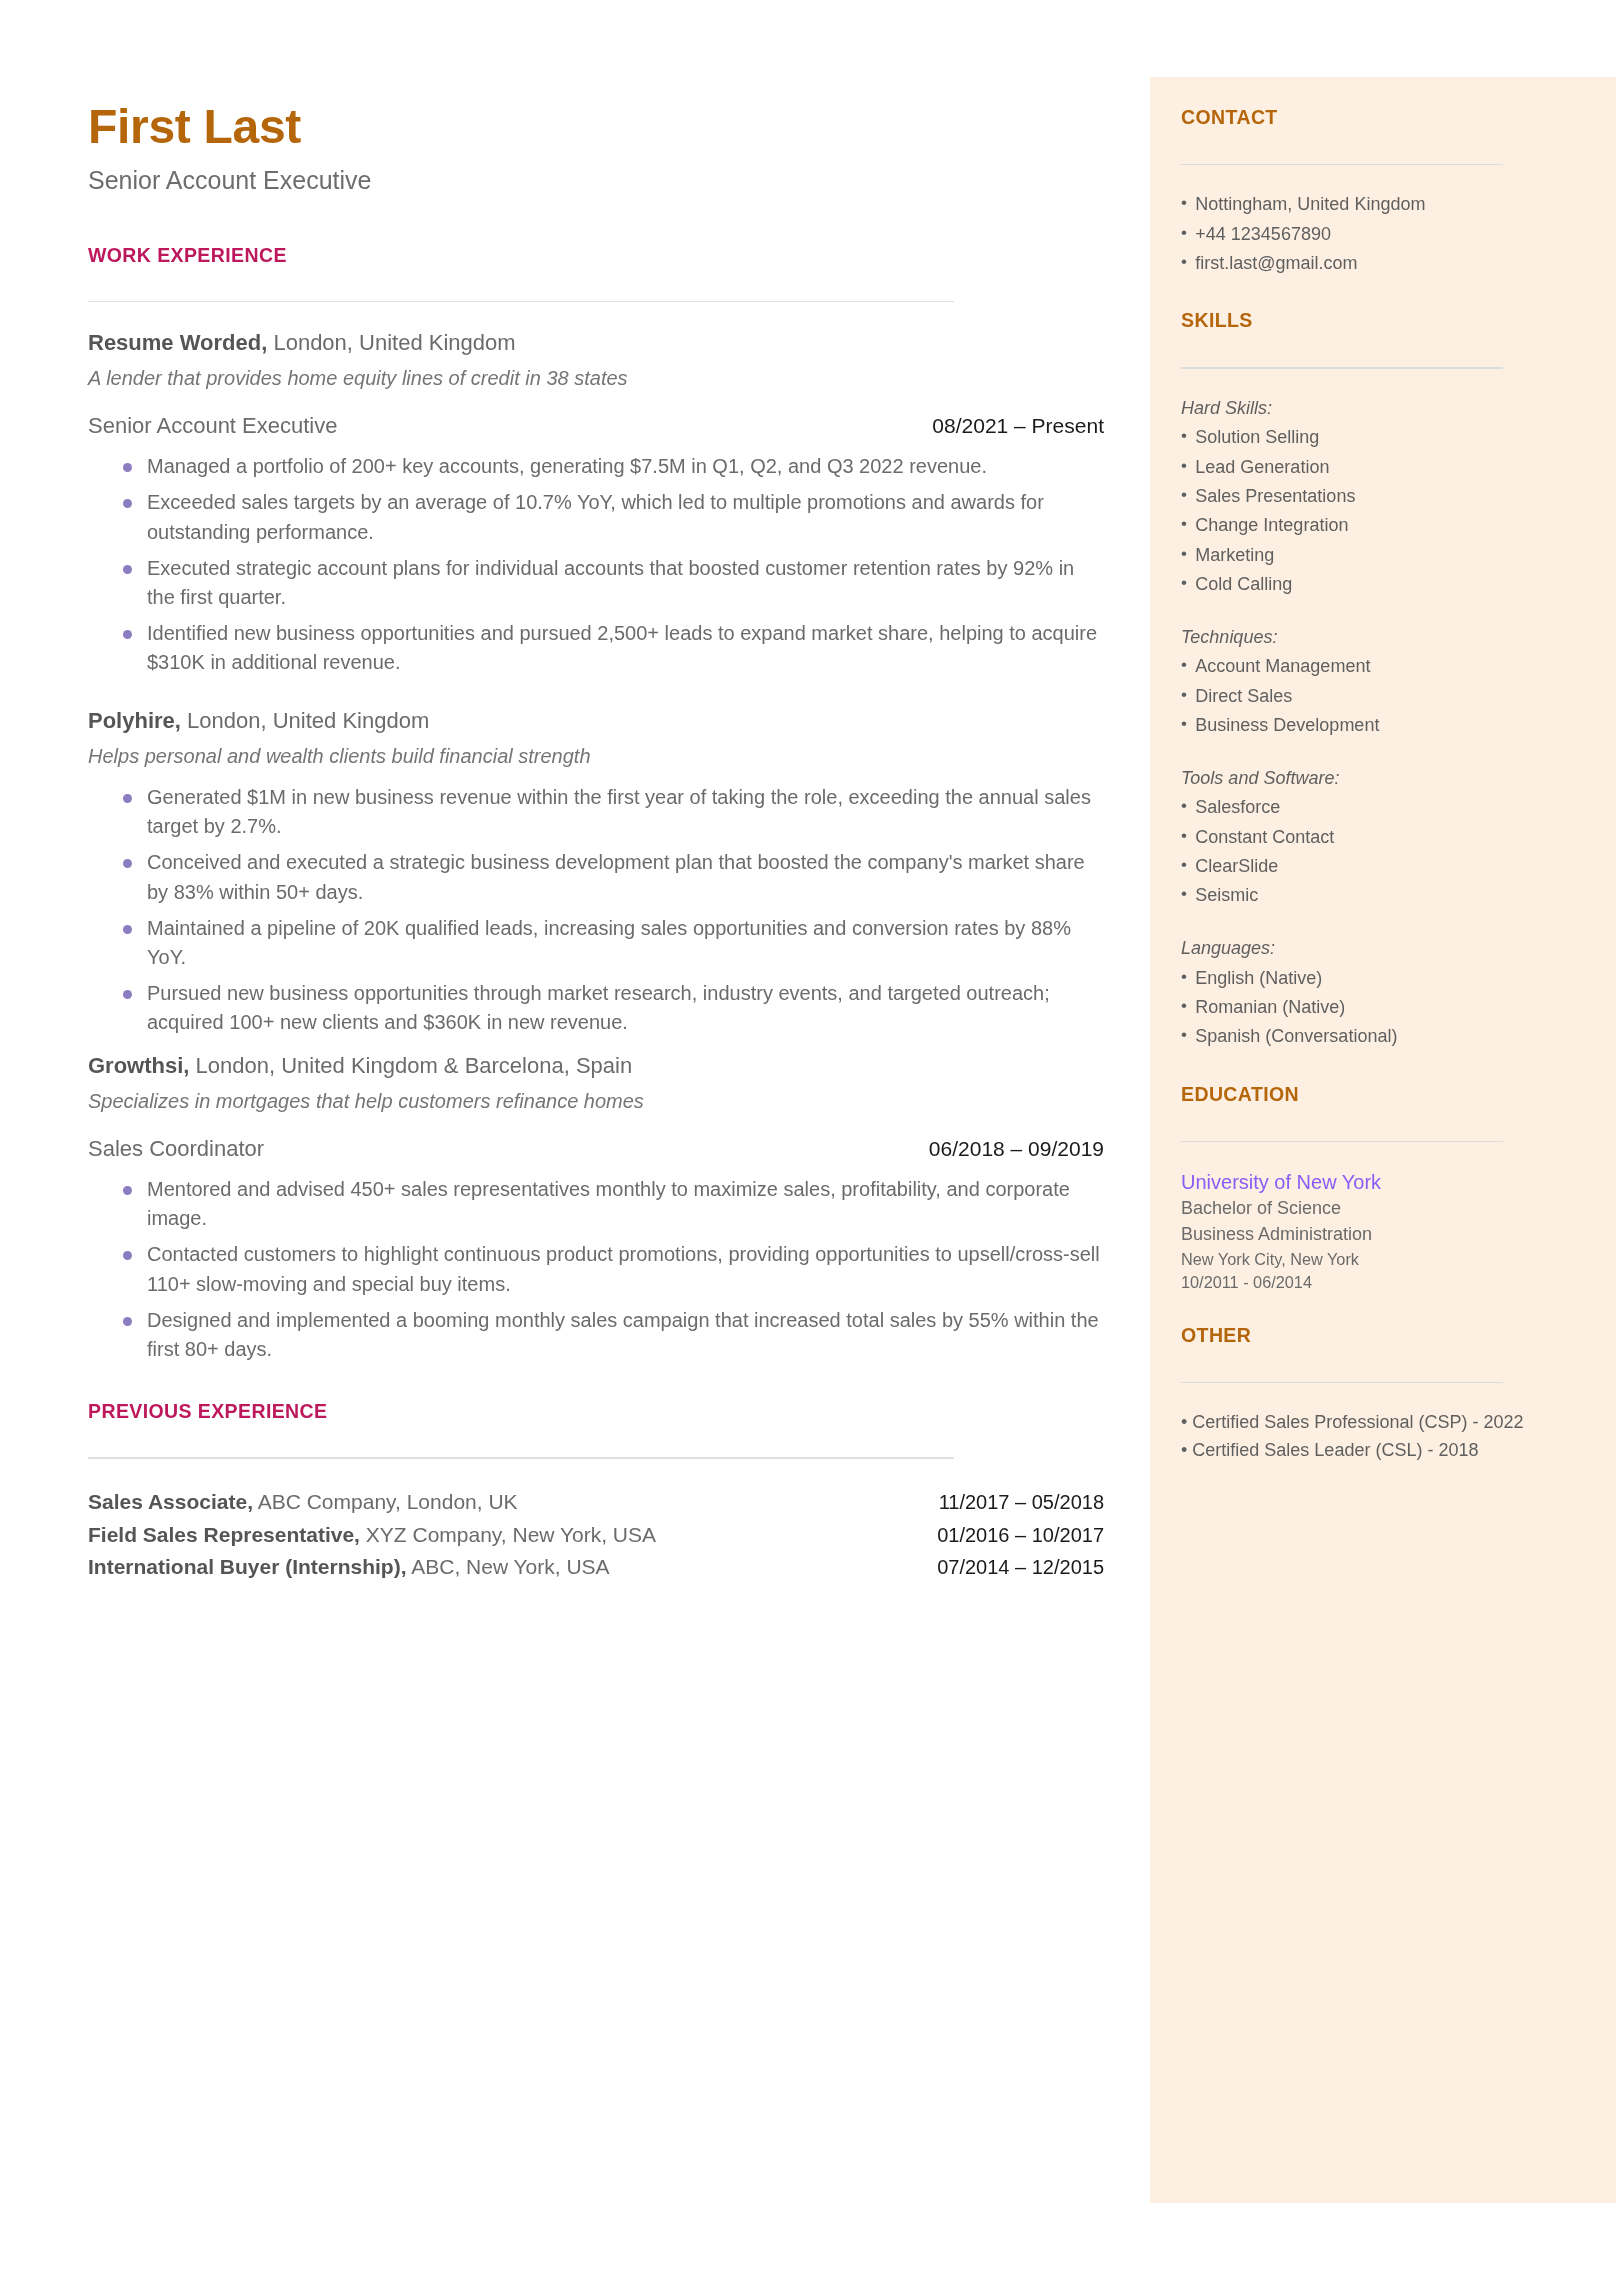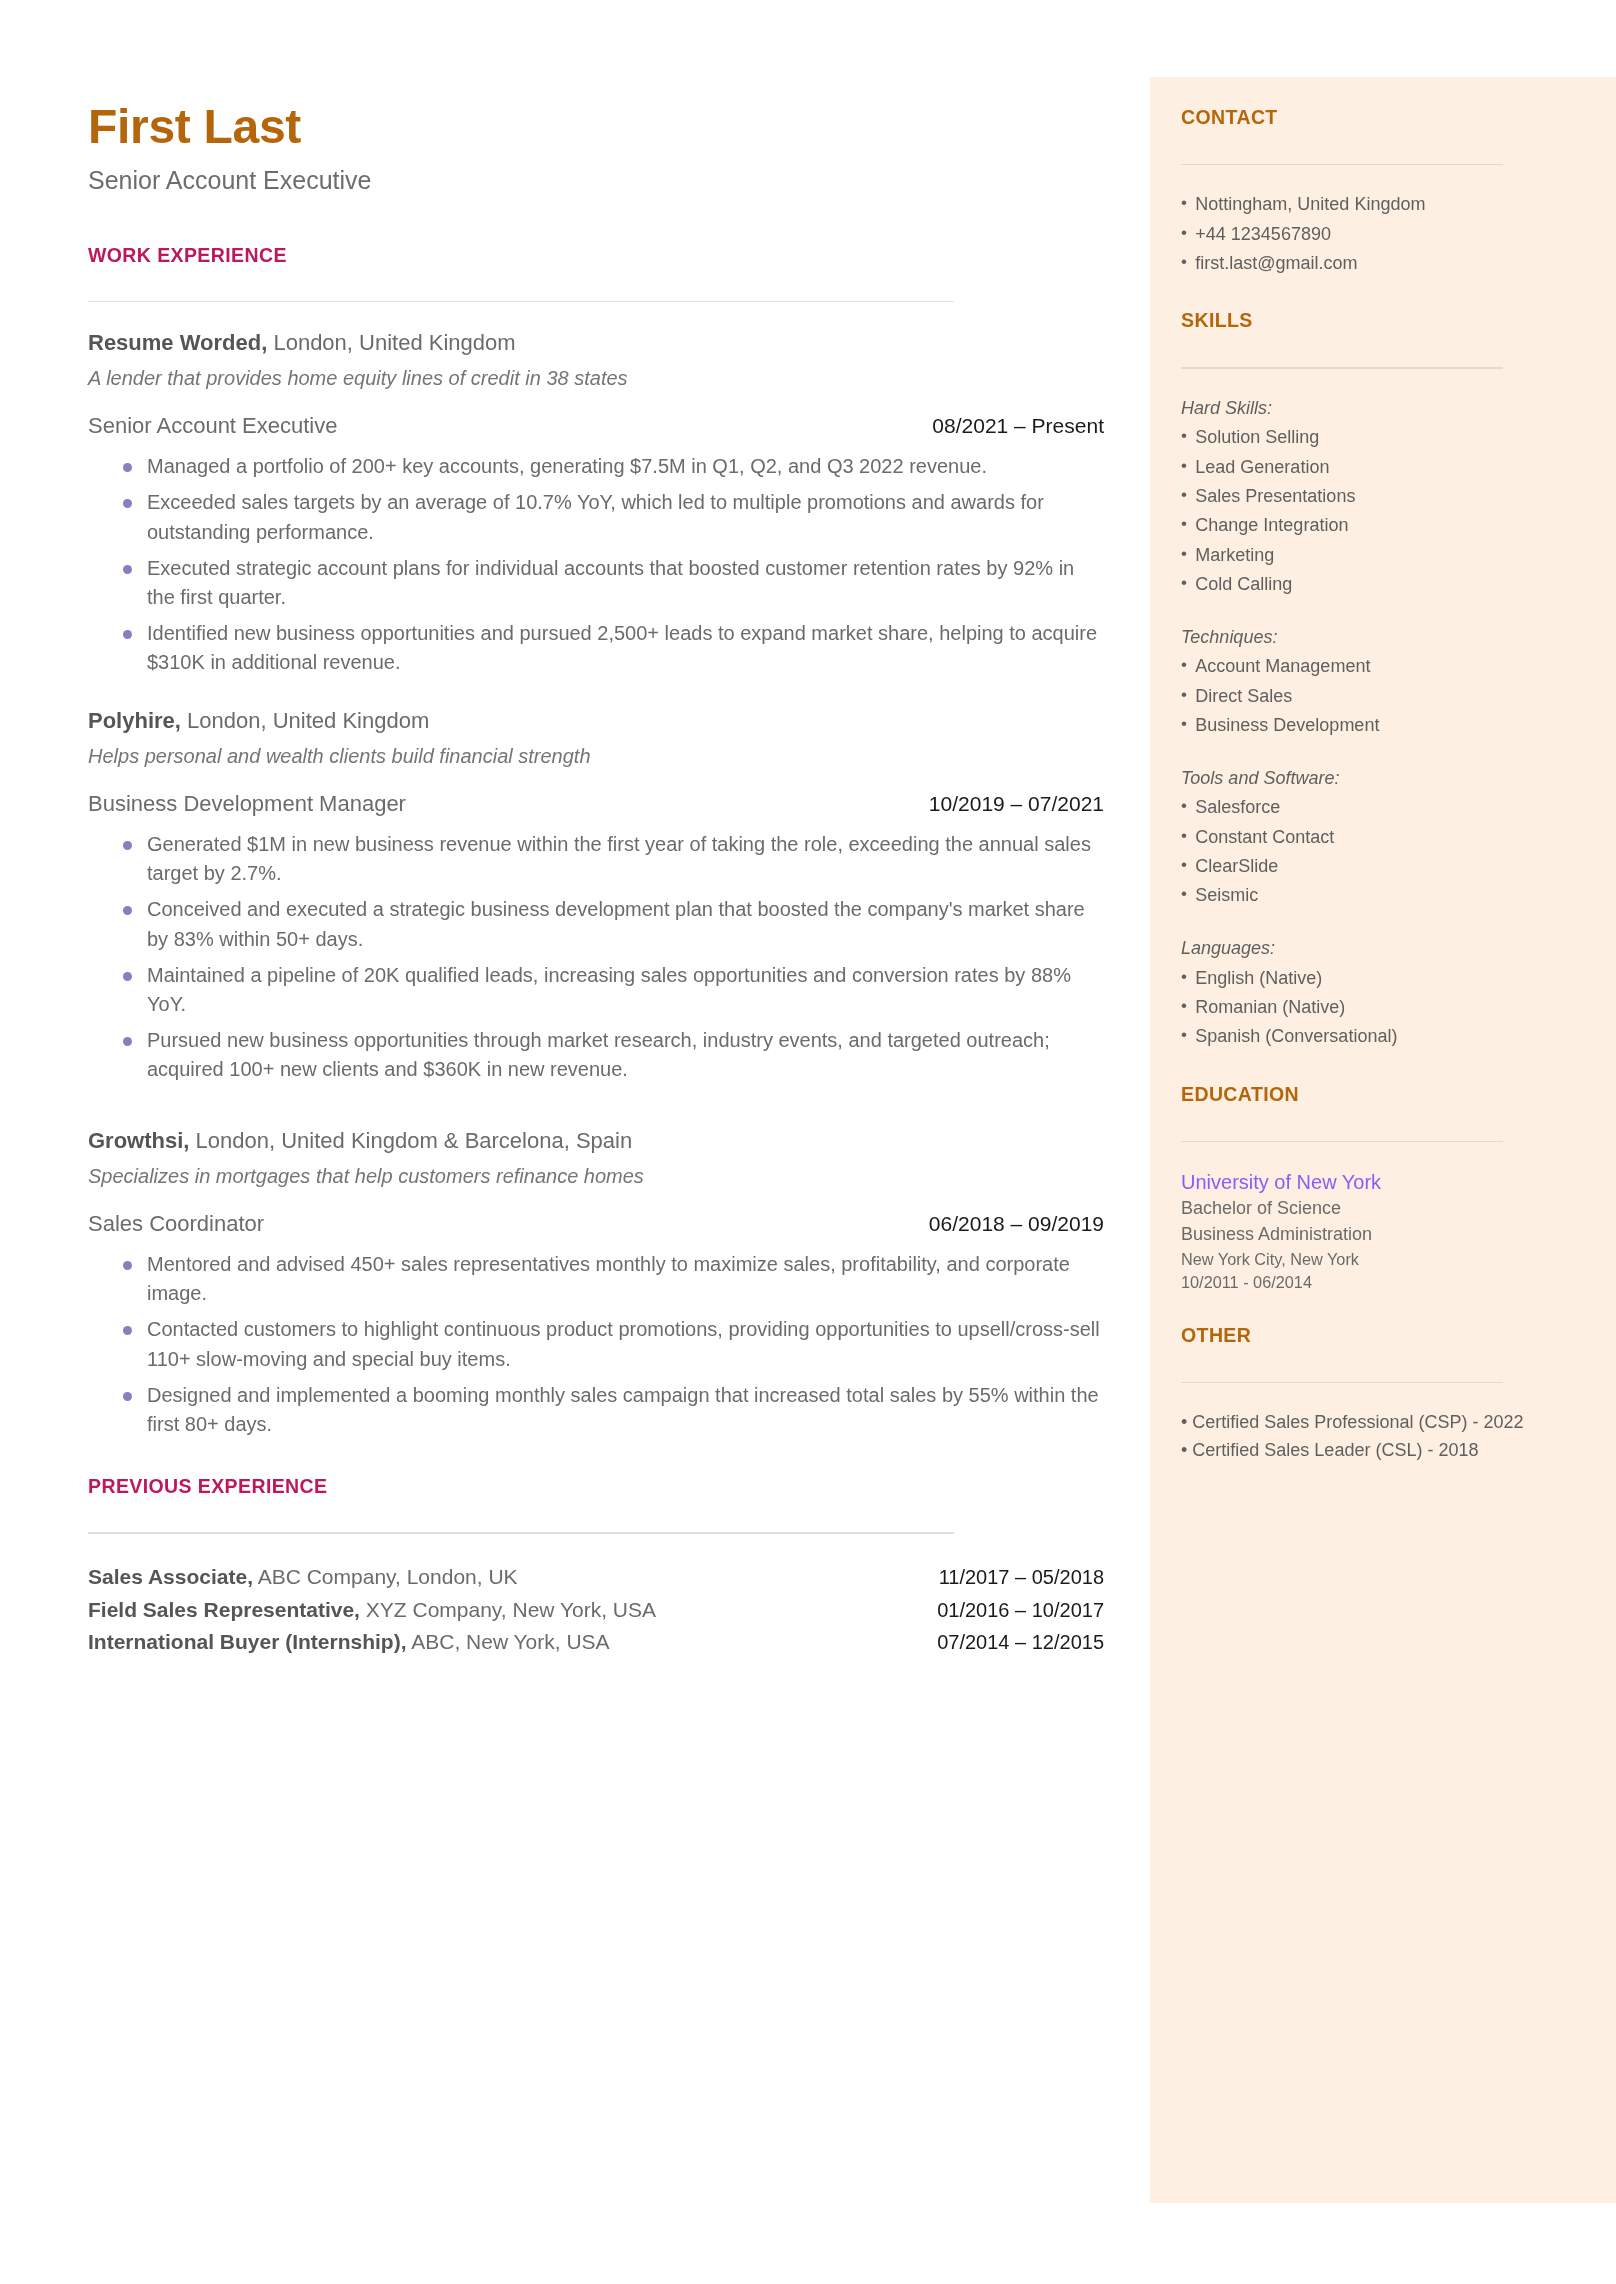--- a/index.html
+++ b/index.html
@@ -244,32 +244,28 @@
           <ul class="bullets">
             <li>Managed a portfolio of 200+ key accounts, generating $7.5M in Q1, Q2, and Q3 2022 revenue.</li>
             <li>Exceeded sales targets by an average of 10.7% YoY, which led to multiple promotions and awards for outstanding performance.</li>
             <li>Executed strategic account plans for individual accounts that boosted customer retention rates by 92% in the first quarter.</li>
             <li>Identified new business opportunities and pursued 2,500+ leads to expand market share, helping to acquire $310K in additional revenue.</li>
           </ul>
         </div>
         <div style="margin-top: 29px;">
           <div class="company-line"><b>Polyhire,</b><span> London, United Kingdom</span></div>
           <div class="company-desc">Helps personal and wealth clients build financial strength</div>
-          <div class="role-row">
-            <div class="role-title">Business Development Manager</div>
-            <div class="role-dates">10/2019 – 07/2021</div>
-          </div>
           <ul class="bullets">
             <li>Generated $1M in new business revenue within the first year of taking the role, exceeding the annual sales target by 2.7%.</li>
             <li>Conceived and executed a strategic business development plan that boosted the company's market share by 83% within 50+ days.</li>
             <li>Maintained a pipeline of 20K qualified leads, increasing sales opportunities and conversion rates by 88% YoY.</li>
             <li>Pursued new business opportunities through market research, industry events, and targeted outreach; acquired 100+ new clients and $360K in new revenue.</li>
           </ul>
         </div>
-        <div style="margin-top: 42px;">
+        <div style="margin-top: 14px;">
           <div class="company-line"><b>Growthsi,</b><span> London, United Kingdom &amp; Barcelona, Spain</span></div>
           <div class="company-desc">Specializes in mortgages that help customers refinance homes</div>
           <div class="role-row">
             <div class="role-title">Sales Coordinator</div>
             <div class="role-dates">06/2018 – 09/2019</div>
           </div>
           <ul class="bullets">
             <li>Mentored and advised 450+ sales representatives monthly to maximize sales, profitability, and corporate image.</li>
             <li>Contacted customers to highlight continuous product promotions, providing opportunities to upsell/cross-sell 110+ slow-moving and special buy items.</li>
             <li>Designed and implemented a booming monthly sales campaign that increased total sales by 55% within the first 80+ days.</li>

